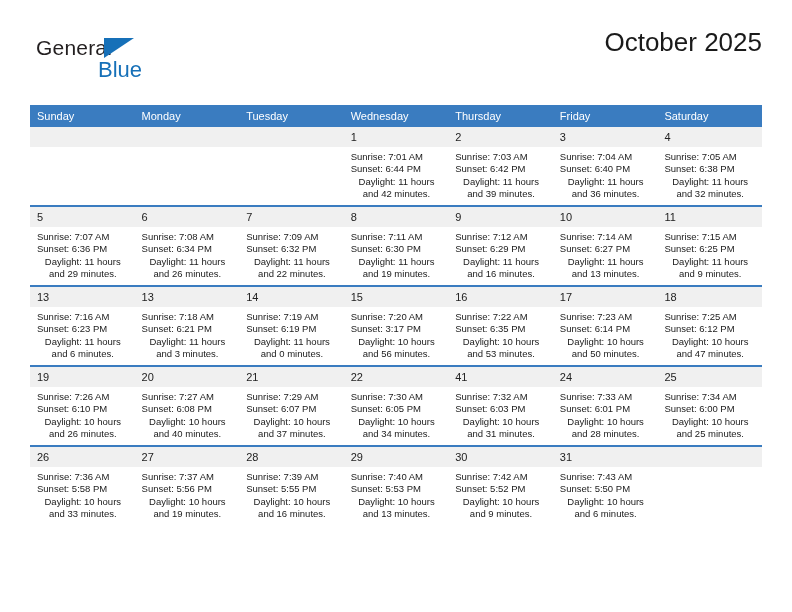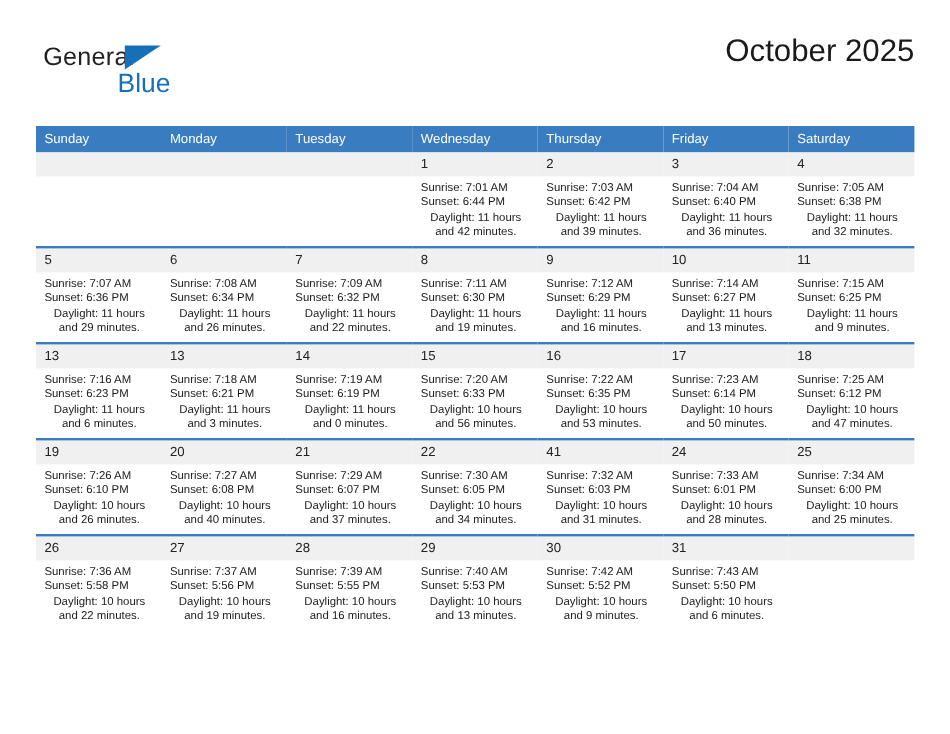--- a/index.html
+++ b/index.html
@@ -289,21 +289,21 @@
             <div class="details">
               <div>Sunrise: 7:19 AM</div>
               <div>Sunset: 6:19 PM</div>
               <div class="wrap">Daylight: 11 hours and 0 minutes.</div>
             </div>
           </td>
           <td>
             <div class="daynum">15</div>
             <div class="details">
               <div>Sunrise: 7:20 AM</div>
-              <div>Sunset: 6:33 PM</div>
+              <div>Sunset: 3:17 PM</div>
               <div class="wrap">Daylight: 10 hours and 56 minutes.</div>
             </div>
           </td>
           <td>
             <div class="daynum">16</div>
             <div class="details">
               <div>Sunrise: 7:22 AM</div>
               <div>Sunset: 6:35 PM</div>
               <div class="wrap">Daylight: 10 hours and 53 minutes.</div>
             </div>
@@ -382,21 +382,21 @@
               <div class="wrap">Daylight: 10 hours and 25 minutes.</div>
             </div>
           </td>
         </tr>
         <tr class="week-row">
           <td>
             <div class="daynum">26</div>
             <div class="details">
               <div>Sunrise: 7:36 AM</div>
               <div>Sunset: 5:58 PM</div>
-              <div class="wrap">Daylight: 10 hours and 22 minutes.</div>
+              <div class="wrap">Daylight: 10 hours and 33 minutes.</div>
             </div>
           </td>
           <td>
             <div class="daynum">27</div>
             <div class="details">
               <div>Sunrise: 7:37 AM</div>
               <div>Sunset: 5:56 PM</div>
               <div class="wrap">Daylight: 10 hours and 19 minutes.</div>
             </div>
           </td>

